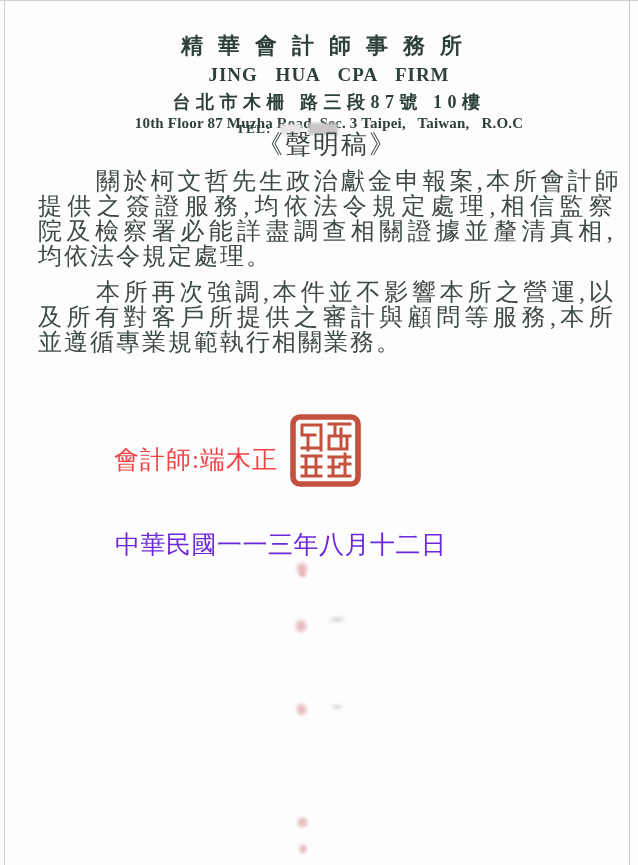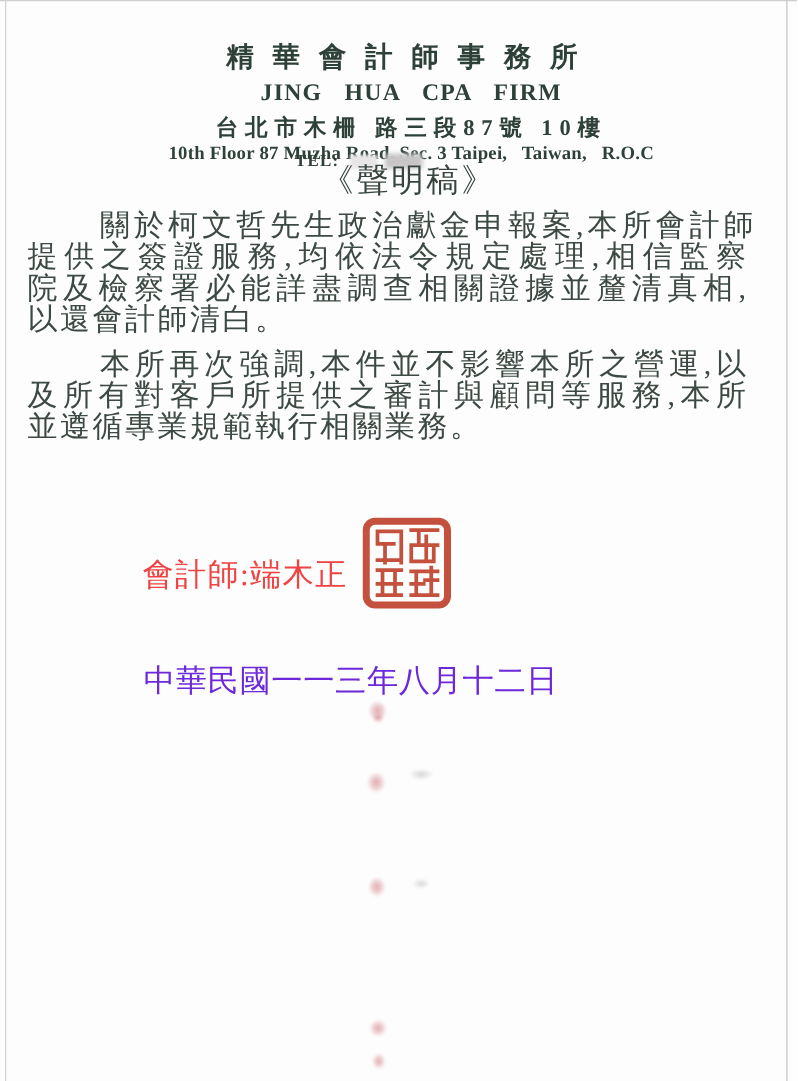--- a/index.html
+++ b/index.html
@@ -26,21 +26,21 @@
   .tel-row { position: absolute; left: 236px; top: 100px; display: flex; align-items: center; color: #2e4138; margin-top: 21px; }
   .tel-label { font-size: 13.5px; font-weight: bold; letter-spacing: 1px; white-space: pre; }
   .blur-light { width: 22px; height: 11px; margin-left: 8px; background: #e8e6e6; filter: blur(1.2px); }
   .blur-dark  { width: 30px; height: 12px; margin-left: 6px; background: #c7c5c6; filter: blur(1.6px); }
 
   .doc-title {
     position: absolute; left: 38px; top: 127px; width: 578px;
     text-align: center; font-size: 26px; letter-spacing: 2px; color: #38453e;
   }
 
-  .para { position: absolute; left: 22px; width: 578px; font-size: 24px; color: #3d4a43; }
+  .para { position: absolute; left: 38px; width: 578px; font-size: 24px; color: #3d4a43; }
   .para-1 { top: 169px; }
   .para-2 { top: 280px; }
   .bline {
     height: 25px; line-height: 25px;
     letter-spacing: 3.2px;
     text-align: justify; text-align-last: justify; text-justify: inter-character;
     white-space: nowrap; overflow: visible;
   }
   .bline.first { padding-left: 58px; }
   .bline.short { text-align-last: left; letter-spacing: 2px; }
@@ -82,21 +82,21 @@
     <span class="blur-light"></span>
     <span class="blur-dark"></span>
   </div>
 
   <div class="doc-title">《聲明稿》</div>
 
   <div class="para para-1">
     <div class="bline first">關於柯文哲先生政治獻金申報案,本所會計師</div>
     <div class="bline">提供之簽證服務,均依法令規定處理,相信監察</div>
     <div class="bline">院及檢察署必能詳盡調查相關證據並釐清真相,</div>
-    <div class="bline short">以還會計師清白。</div>
+    <div class="bline short">均依法令規定處理。</div>
   </div>
 
   <div class="para para-2">
     <div class="bline first">本所再次強調,本件並不影響本所之營運,以</div>
     <div class="bline">及所有對客戶所提供之審計與顧問等服務,本所</div>
     <div class="bline short">並遵循專業規範執行相關業務。</div>
   </div>
 
   <div class="signature">會計師:端木正</div>
 

